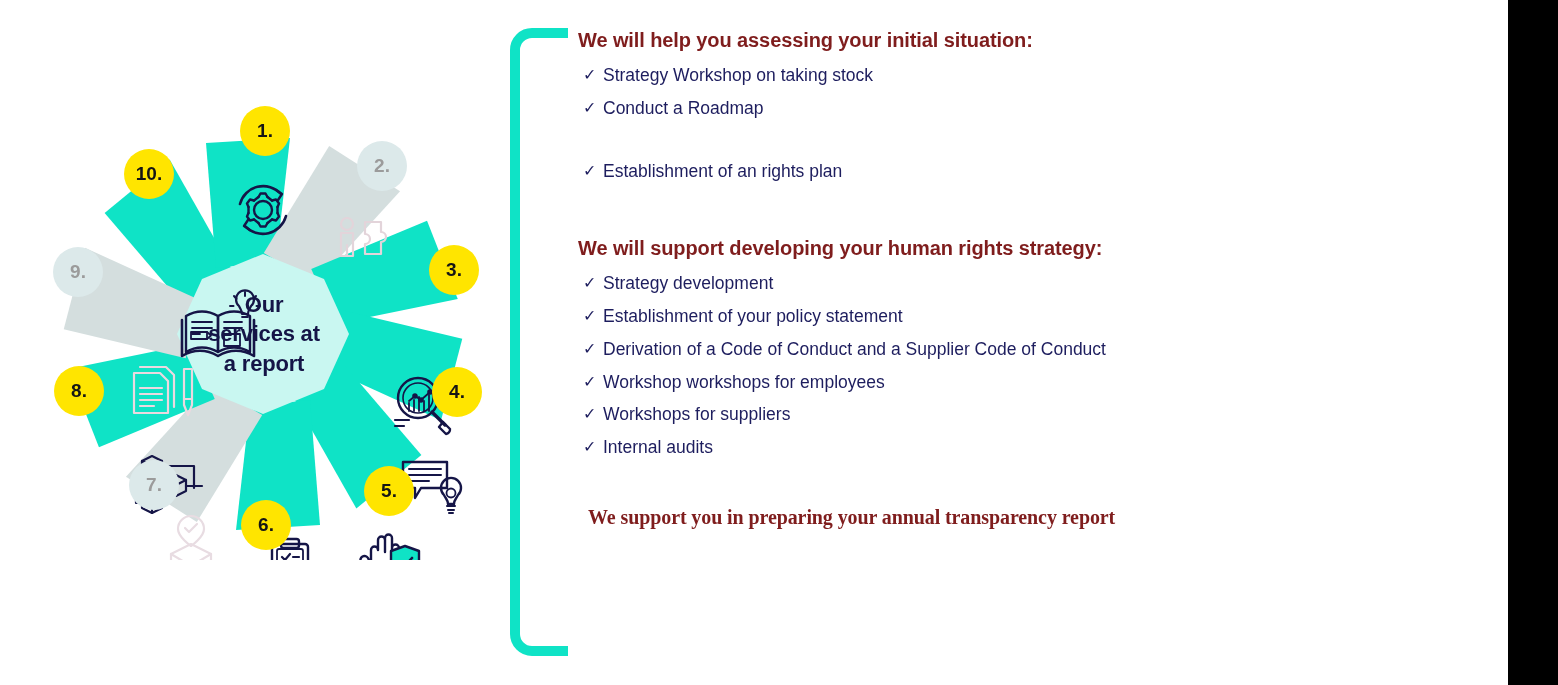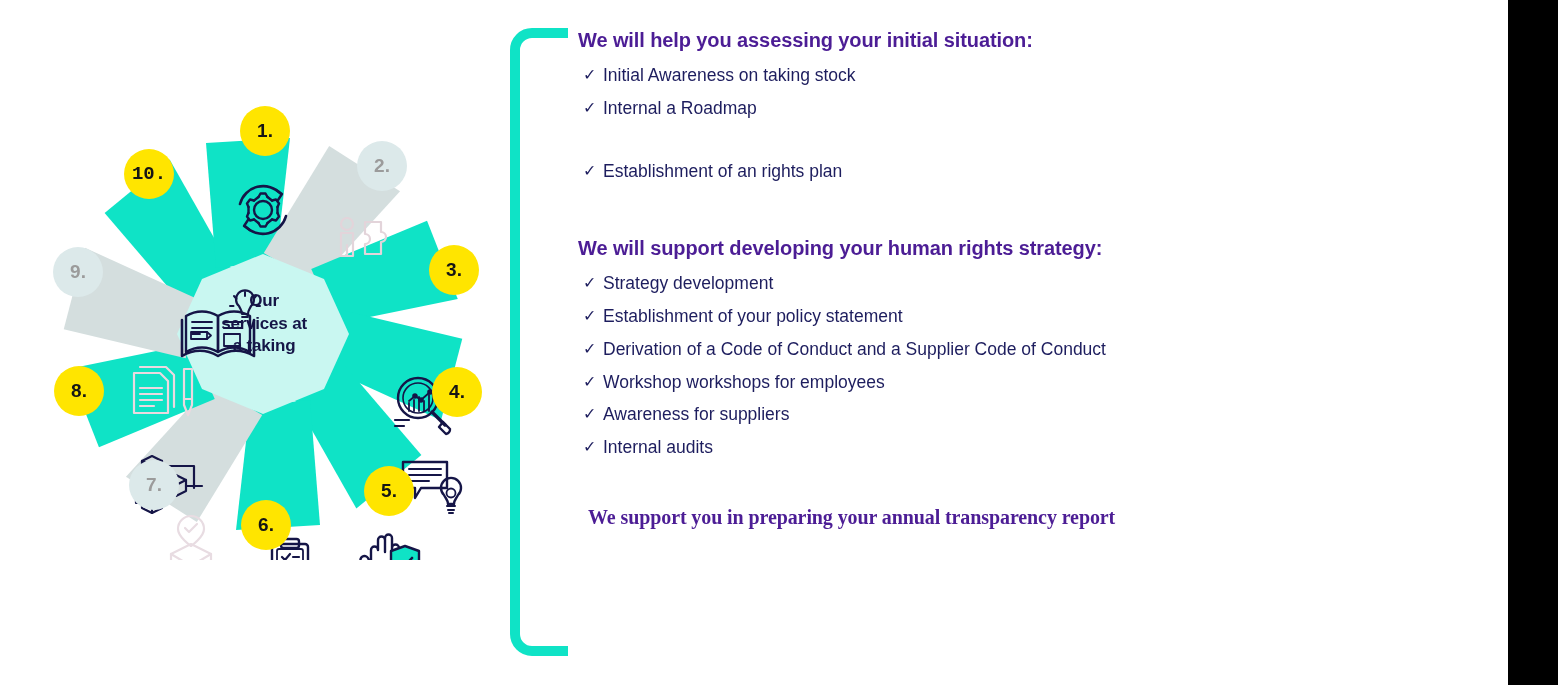--- a/index.html
+++ b/index.html
@@ -40,21 +40,21 @@
     width: 470px;
     height: 452px;
   }
   .hub-text {
     position: absolute;
     left: 168px;
     top: 182px;
     width: 136px;
     text-align: center;
     color: #151547;
-    font-size: 17px;
+    font-size: 22px;
     font-weight: bold;
     line-height: 1.33;
     letter-spacing: -0.2px;
   }
 
   .badge {
     position: absolute;
     width: 50px;
     height: 50px;
     border-radius: 50%;
@@ -91,21 +91,21 @@
   #sections {
     position: absolute;
     left: 68px;
     top: 0;
     width: 810px;
   }
   .section {
     margin-bottom: 0;
   }
   .section-heading {
-    color: #4c1d95;
+    color: #7f1d1d;
     font-size: 20px;
     font-weight: bold;
     line-height: 1.2;
     margin: 0 0 12px 0;
     letter-spacing: -0.1px;
   }
   .bullet-list {
     list-style: none;
     margin: 0;
     padding: 0;
@@ -305,53 +305,53 @@
         <path d="M 22 -13 L 28 -13" stroke-width="1.8"></path>
         <path d="M 25 -38 L 25 -34 M 14 -34 L 16.5 -31 M 36 -34 L 33.5 -31
                  M 10 -24 L 13.5 -24 M 40 -24 L 36.5 -24" stroke-width="2"></path>
       </g>
     </g>
   </svg>
 
   <div class="hub-text">
     <div>Our</div>
     <div>services at</div>
-    <div>a taking</div>
+    <div>a report</div>
   </div>
 
   <div class="badge active" style="left:212px;  top:-2px;">1.</div>
   <div class="badge inactive" style="left:329px;  top:33px;">2.</div>
   <div class="badge active" style="left:401px;  top:137px;">3.</div>
   <div class="badge active" style="left:404px;  top:259px;">4.</div>
   <div class="badge active" style="left:336px;  top:358px;">5.</div>
   <div class="badge active" style="left:213px;  top:392px;">6.</div>
   <div class="badge inactive" style="left:101px;  top:352px;">7.</div>
   <div class="badge active" style="left:26px;   top:258px;">8.</div>
   <div class="badge inactive" style="left:25px;   top:139px;">9.</div>
-  <div class="badge active" style="left:96px;   top:41px;font-family:Liberation Mono, monospace;">10.</div>
+  <div class="badge active" style="left:96px;   top:41px;">10.</div>
 </div>
 
 <div id="content-panel">
 
   <svg id="bracket" viewBox="0 0 60 628">
     <path d="M 58 5 L 22 5 A 17 17 0 0 0 5 22 L 5 606 A 17 17 0 0 0 22 623 L 58 623" fill="none" stroke="#0FE3C6" stroke-width="10" stroke-linecap="butt"></path>
   </svg>
 
   <div id="sections">
 
     <div class="section">
       <h2 class="section-heading">We will help you assessing your initial situation:</h2>
       <ul class="bullet-list">
         <li class="bullet-item indent-1">
           <span class="check-mark">✓</span>
-          <span class="bullet-text">Initial Awareness on taking stock</span>
-        </li>
-        <li class="bullet-item indent-1">
-          <span class="check-mark">✓</span>
-          <span class="bullet-text">Internal a Roadmap</span>
+          <span class="bullet-text">Strategy Workshop on taking stock</span>
+        </li>
+        <li class="bullet-item indent-1">
+          <span class="check-mark">✓</span>
+          <span class="bullet-text">Conduct a Roadmap</span>
         </li>
       </ul>
     </div>
 
     <div class="sec-gap-1"></div>
 
     <div class="section">
       <ul class="bullet-list">
         <li class="bullet-item indent-1">
           <span class="check-mark">✓</span>
@@ -376,21 +376,21 @@
         <li class="bullet-item indent-1">
           <span class="check-mark">✓</span>
           <span class="bullet-text">Derivation of a Code of Conduct and a Supplier Code of Conduct</span>
         </li>
         <li class="bullet-item indent-1">
           <span class="check-mark">✓</span>
           <span class="bullet-text">Workshop workshops for employees</span>
         </li>
         <li class="bullet-item indent-1">
           <span class="check-mark">✓</span>
-          <span class="bullet-text">Awareness for suppliers</span>
+          <span class="bullet-text">Workshops for suppliers</span>
         </li>
         <li class="bullet-item indent-1">
           <span class="check-mark">✓</span>
           <span class="bullet-text">Internal audits</span>
         </li>
       </ul>
     </div>
 
     <div class="sec-gap-3"></div>
 

